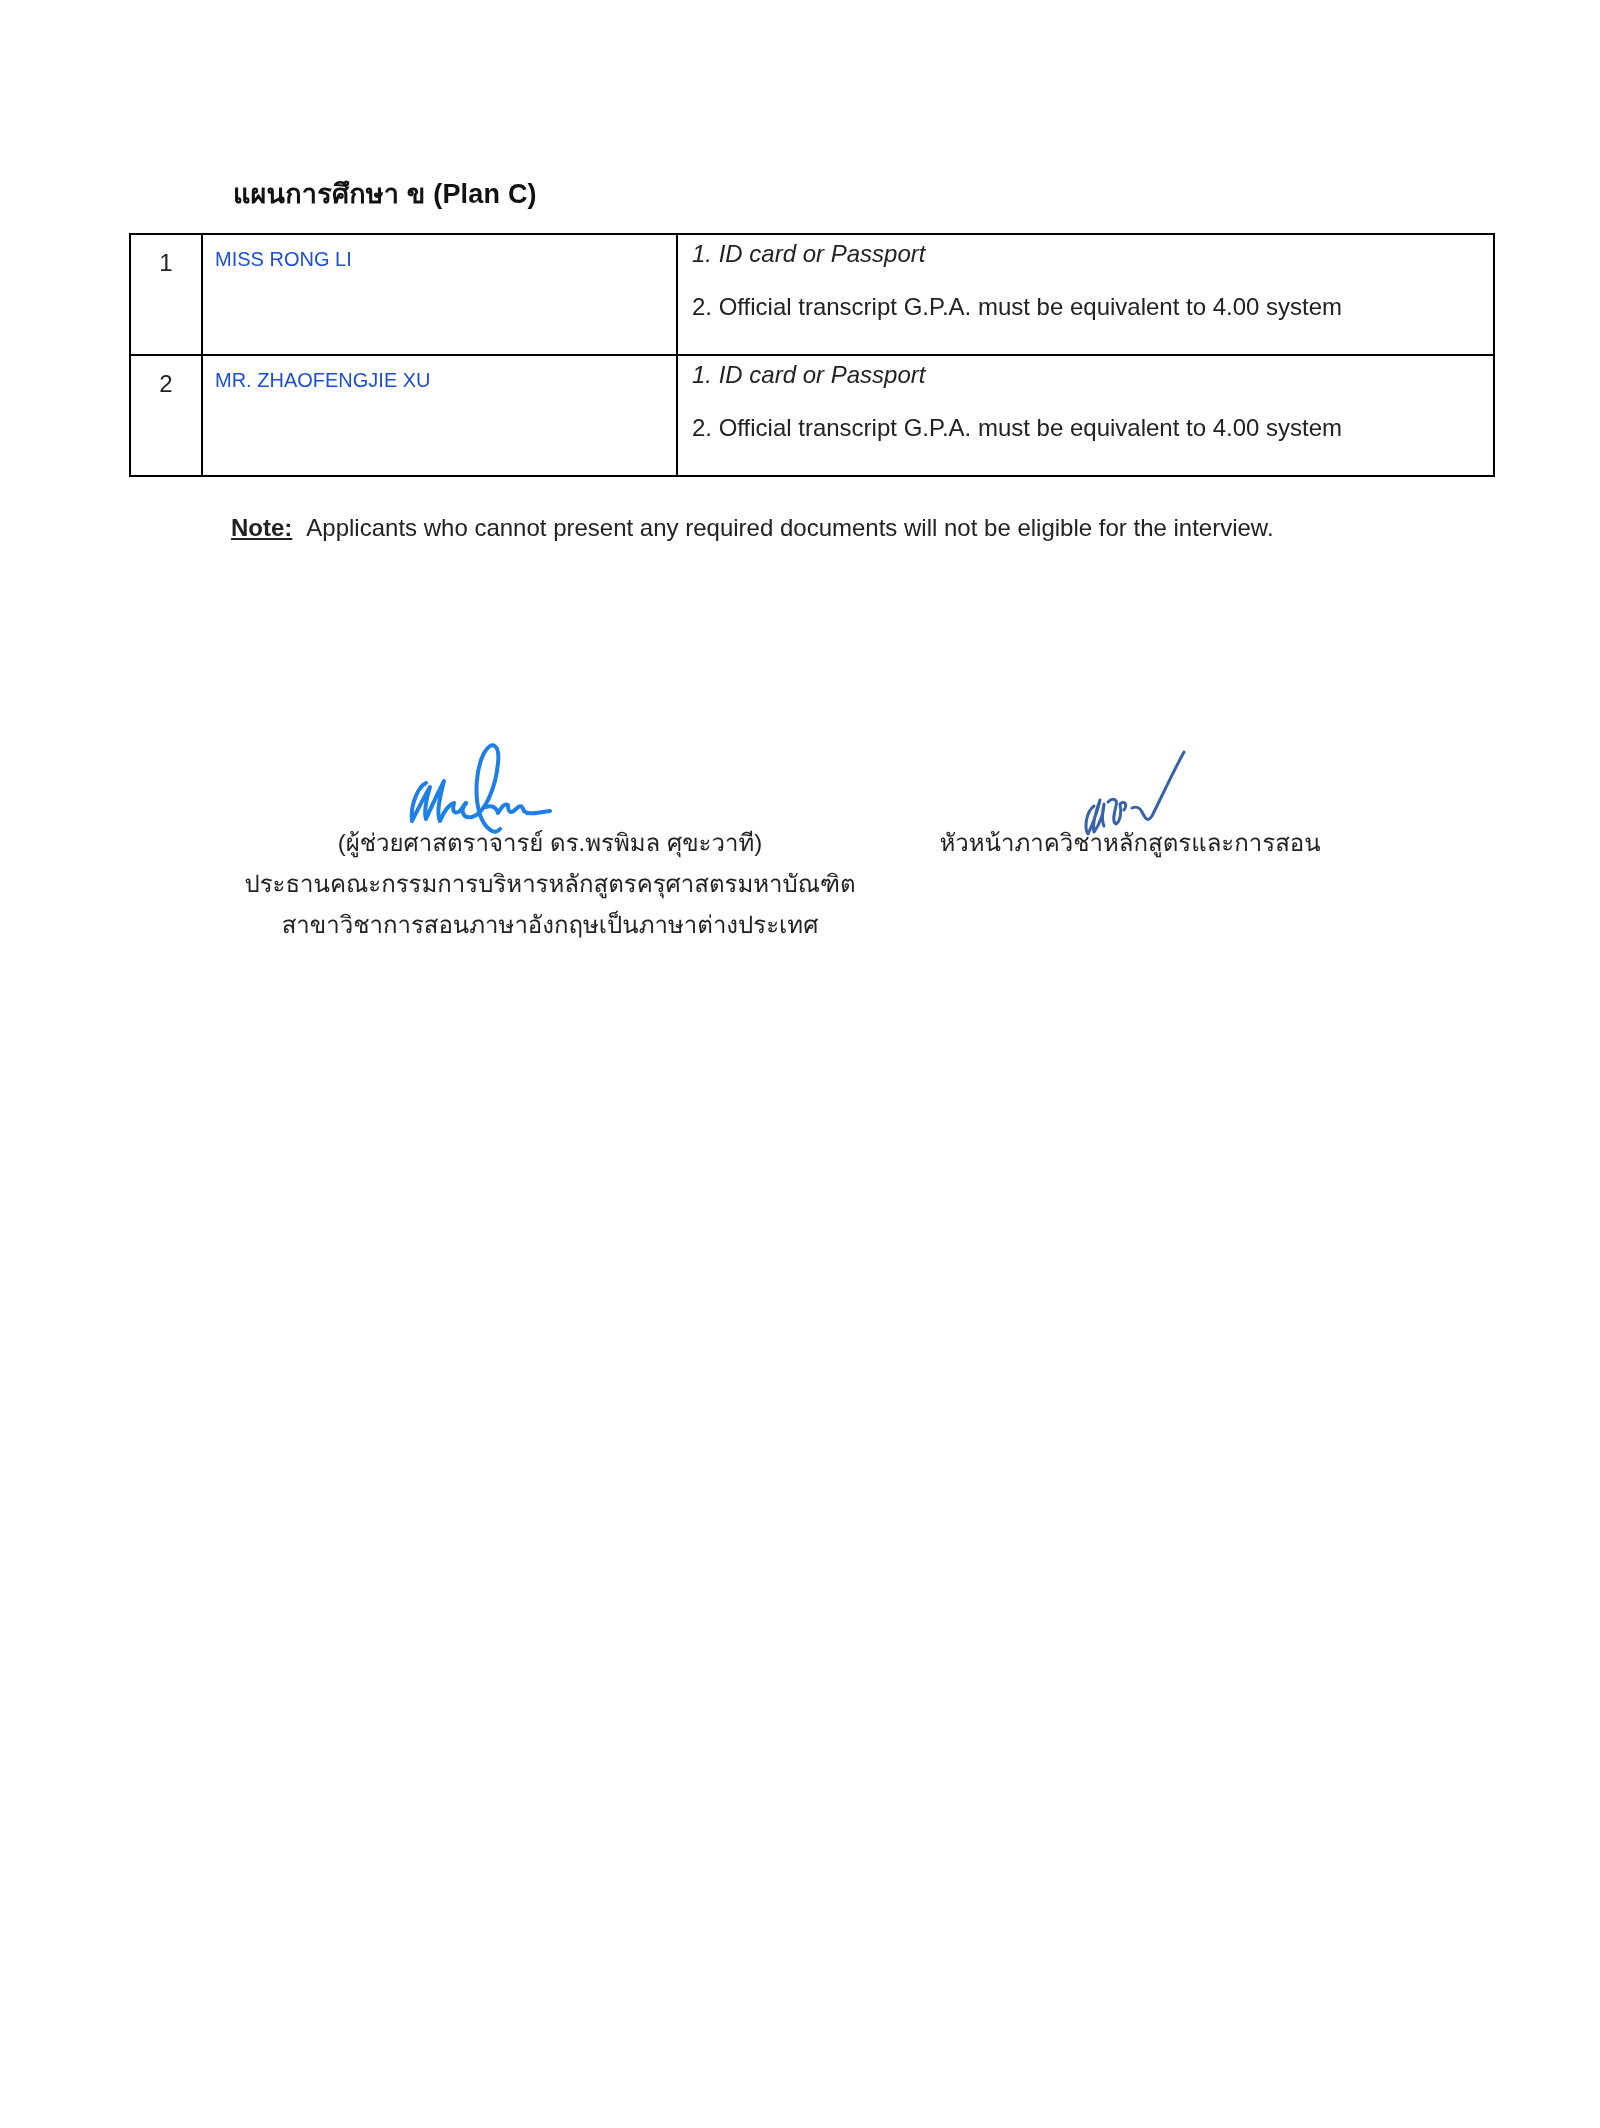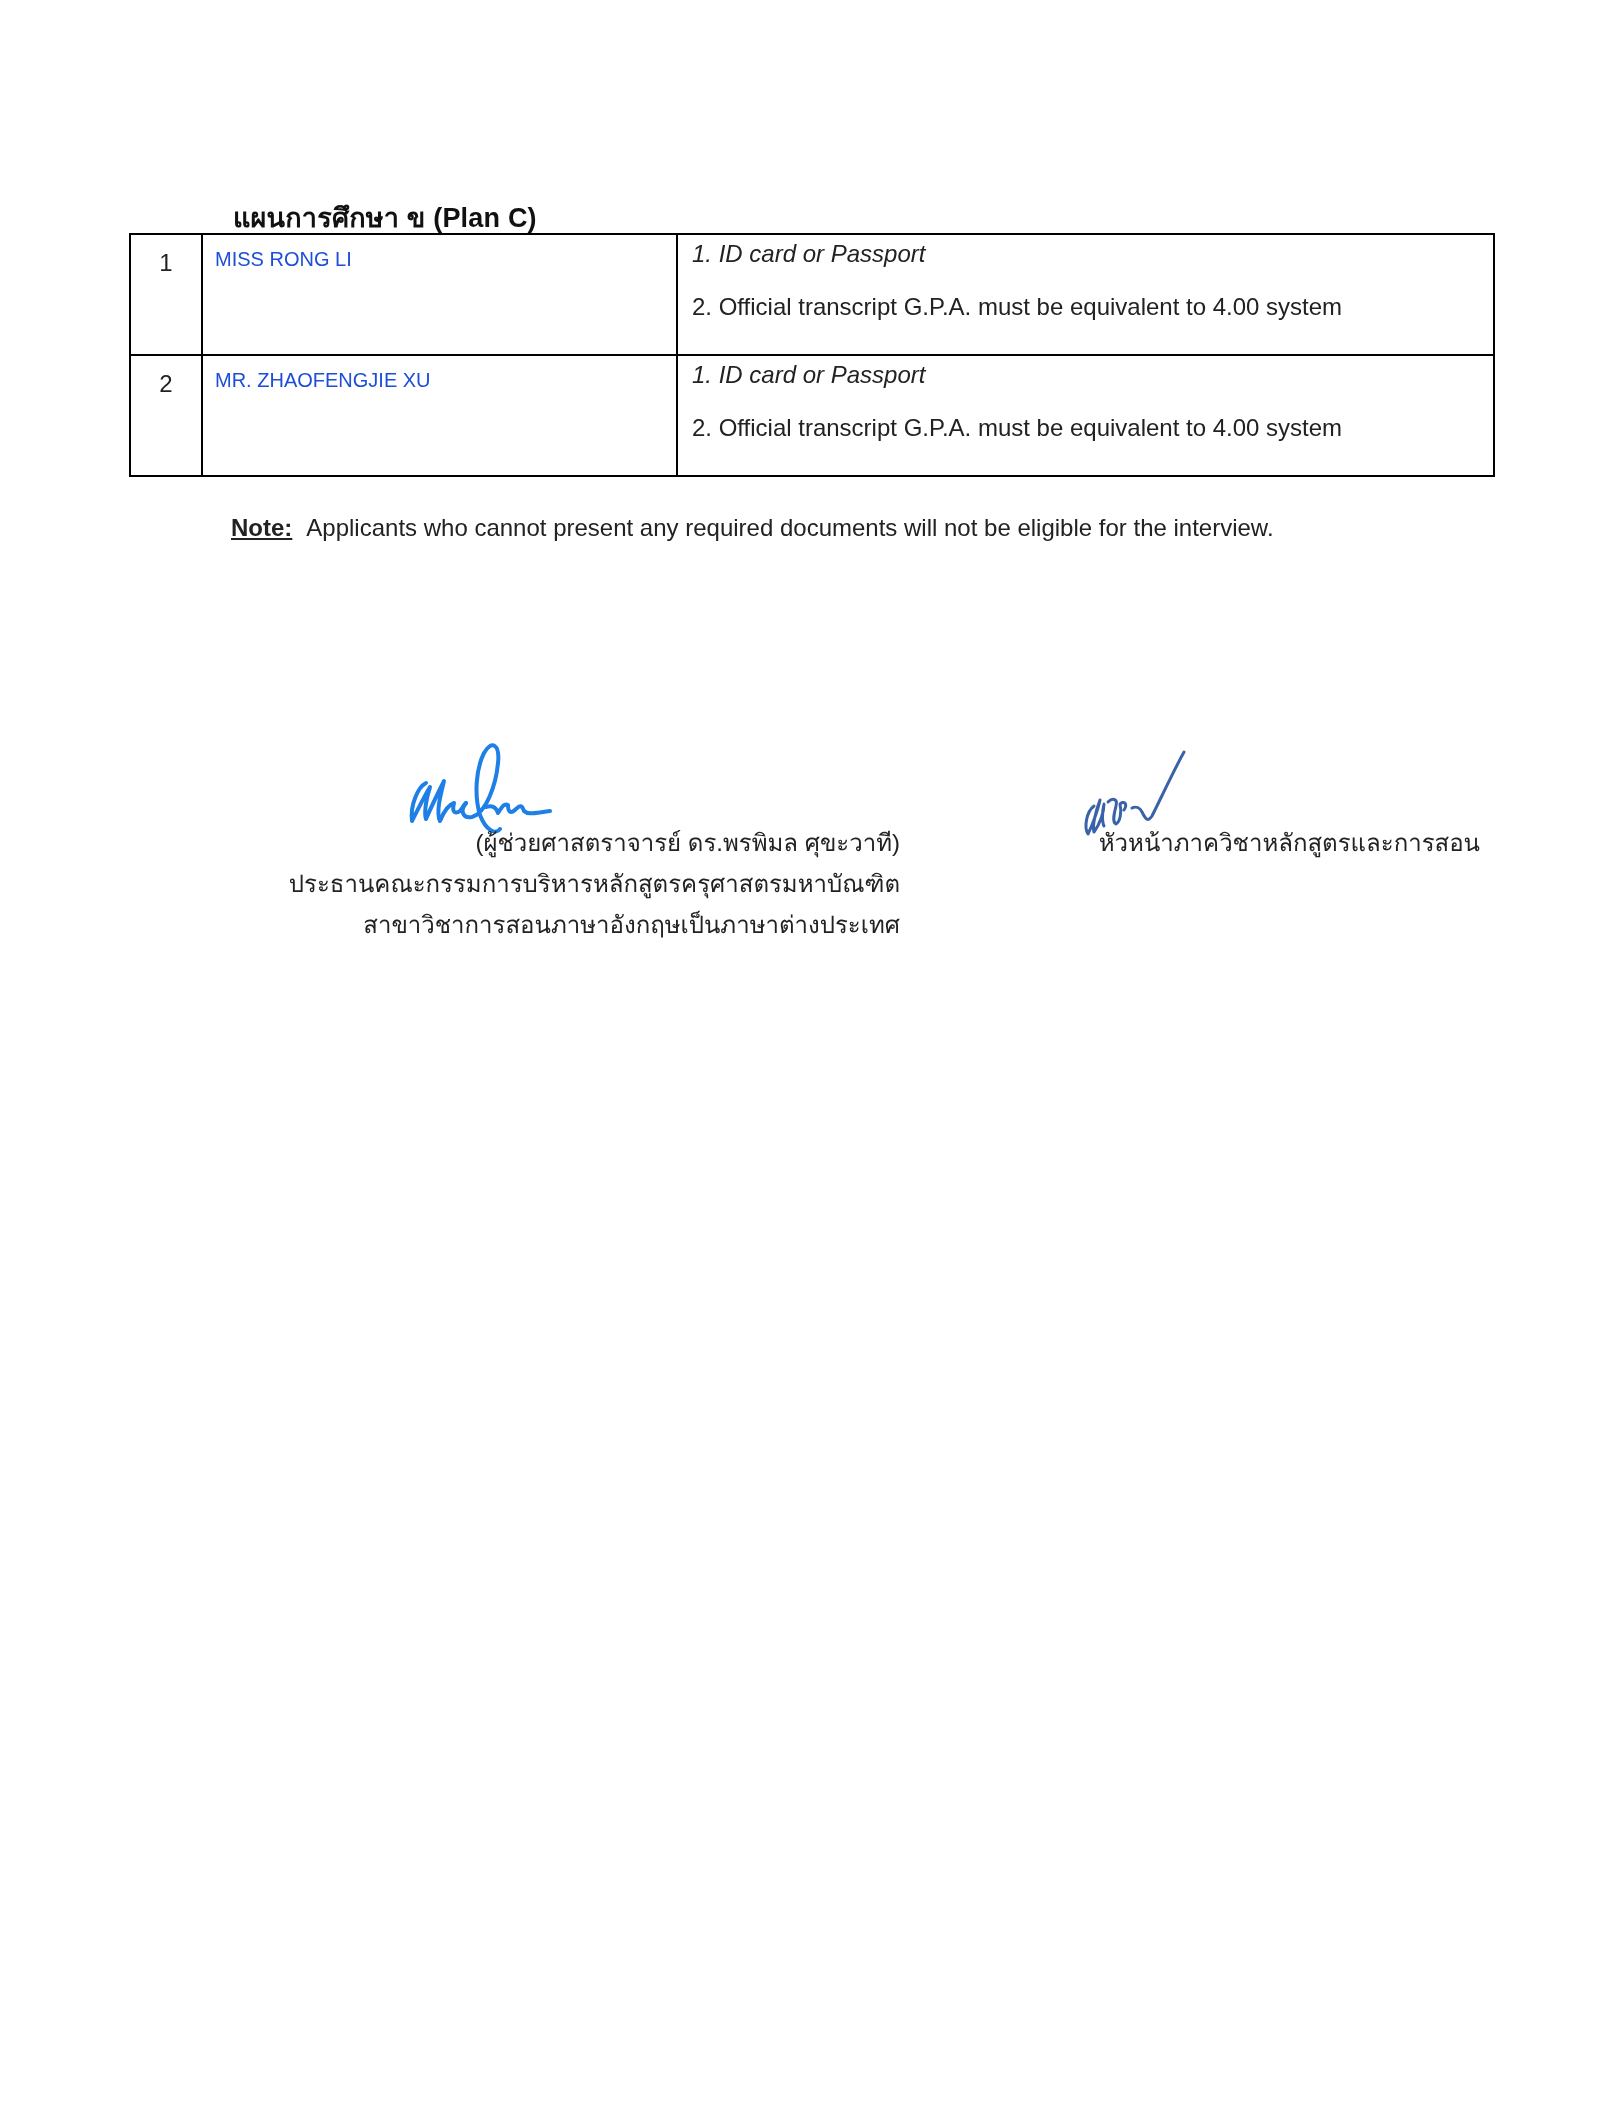--- a/index.html
+++ b/index.html
@@ -2,21 +2,21 @@
 <html><head>
   <meta charset="utf-8">
   <style>
     html, body { margin: 0; padding: 0; background: #ffffff; }
     body {
       width: 1600px; height: 2128px; position: relative; overflow: hidden;
       font-family: "Liberation Sans", "DejaVu Sans", sans-serif; color: #111;
     }
     .abs { position: absolute; }
     .plan-title {
-      left: 233px; top: 196px; font-size: 27px; font-weight: bold;
+      left: 233px; top: 172px; font-size: 27px; font-weight: bold;
       white-space: nowrap; letter-spacing: 0.2px;
     }
     .doc-table {
       position: absolute; left: 129px; top: 233px;
       border-collapse: collapse; table-layout: fixed;
     }
     .doc-table td {
       border: 2px solid #000; vertical-align: top; padding: 0; height: 105px;
     }
     .doc-table td.col-no { width: 70px; text-align: center; font-size: 24px; font-weight: 300; padding-top: 14px; color: #222; }
@@ -24,21 +24,21 @@
     .doc-table td.col-docs { width: 801px; font-size: 24px; padding-left: 14px; color: #222; }
     .doc-line { display: block; line-height: 24px; white-space: nowrap; }
     .doc-line.first { margin-top: 7px; font-style: italic; }
     .doc-line.second { margin-top: 29px; }
     .note-block { left: 231px; top: 508px; width: 1140px; font-size: 24px; line-height: 39.5px; color: #222; }
     .note-label-th, .note-label-en { font-weight: bold; text-decoration: underline; }
     .note-gap { display: inline-block; width: 14px; }
     .sig { position: absolute; }
     .sig-left { left: 404px; top: 735px; width: 150px; height: 100px; }
     .sig-right { left: 1082px; top: 750px; width: 110px; height: 90px; }
-    .sig-block { position: absolute; text-align: right; font-size: 24px; line-height: 41px; color: #222; white-space: nowrap; }
+    .sig-block { position: absolute; text-align: center; font-size: 24px; line-height: 41px; color: #222; white-space: nowrap; }
     .sig-block-left { left: 200px; width: 700px; top: 822px; }
     .sig-block-right { left: 780px; width: 700px; top: 822px; }
   </style>
 </head>
 <body>
 
 <div class="abs plan-title">แผนการศึกษา ข (Plan C)</div>
 
 <table class="doc-table">
   <tbody>

